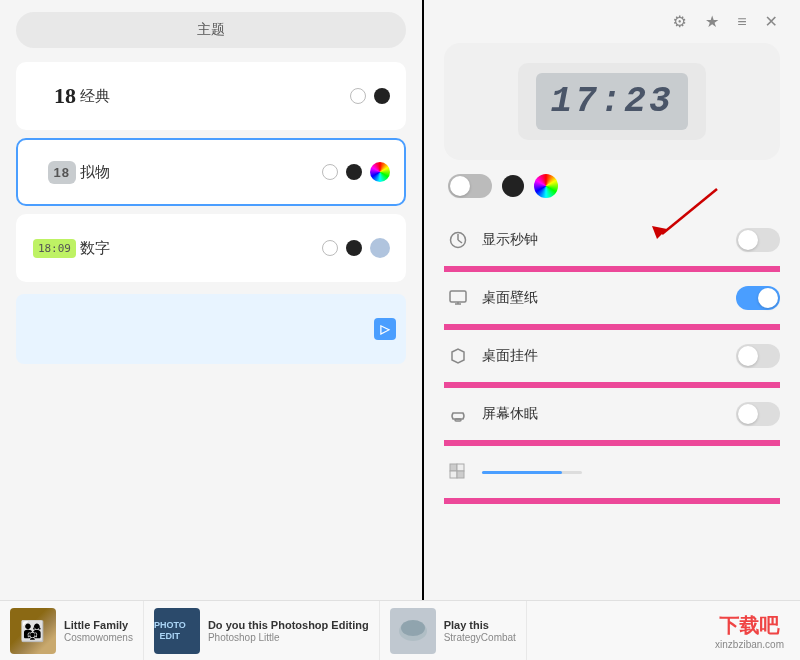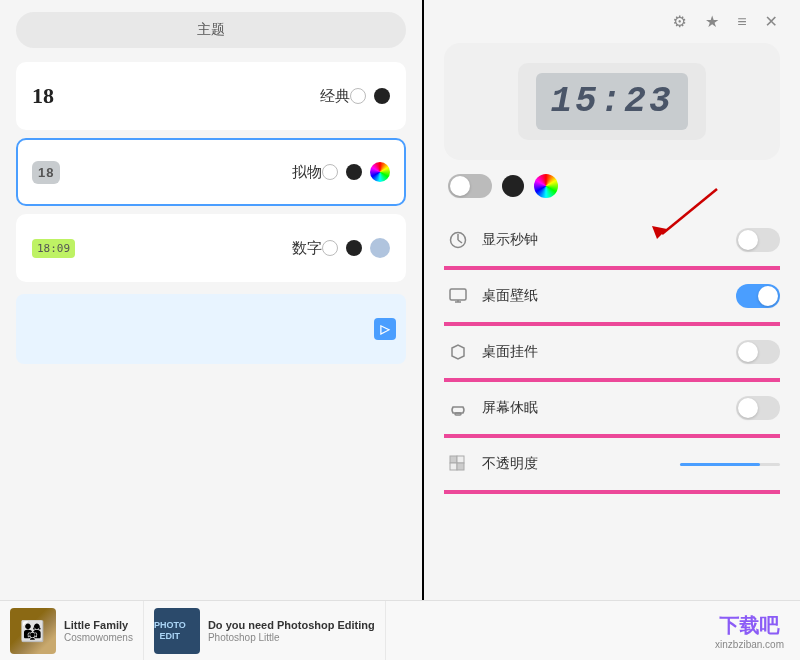--- a/index.html
+++ b/index.html
@@ -70,21 +70,21 @@
 
     .theme-item.selected {
       border: 2px solid #4a9eff;
     }
 
     .theme-preview {
       width: 44px;
       height: 44px;
       display: flex;
       align-items: center;
-      justify-content: flex-start;
+      justify-content: flex-end;
       margin-right: 4px;
       flex-shrink: 0;
     }
 
     .classic-preview {
       font-size: 22px;
       font-weight: bold;
       color: #222;
       font-family: serif;
     }
@@ -105,21 +105,20 @@
       background: #bef264;
       border-radius: 4px;
       padding: 3px 5px;
       font-family: monospace;
     }
 
     .theme-name {
       flex: 1;
       font-size: 15px;
       color: #333;
-      text-align: right;
     }
 
     .theme-options {
       display: flex;
       align-items: center;
       gap: 8px;
     }
 
     .radio-empty {
       width: 16px;
@@ -281,21 +280,21 @@
     .settings-list {
       display: flex;
       flex-direction: column;
       gap: 0;
     }
 
     .setting-row {
       display: flex;
       align-items: center;
       padding: 12px 0;
-      border-bottom: 4px solid #ec4899;
+      border-bottom: 6px solid #ec4899;
       position: relative;
     }
 
     .setting-icon {
       width: 28px;
       height: 28px;
       display: flex;
       align-items: center;
       justify-content: center;
       margin-right: 10px;
@@ -428,21 +427,21 @@
     .brand-watermark {
       margin-left: auto;
       display: flex;
       align-items: center;
       padding: 0 16px;
     }
 
     .brand-text {
       font-size: 20px;
       font-weight: bold;
-      color: #8b5cf6;
+      color: #ef4444;
     }
 
     .brand-sub {
       font-size: 10px;
       color: #888;
     }
 
     .brand-container {
       display: flex;
       flex-direction: column;
@@ -503,21 +502,21 @@
     <div class="top-icons">
       <button class="icon-btn">⚙</button>
       <button class="icon-btn">★</button>
       <button class="icon-btn">≡</button>
       <button class="icon-btn">✕</button>
     </div>
 
     <div class="clock-display-container">
       <div class="clock-widget">
         <div class="clock-lcd">
-          <span class="clock-time">15:23</span>
+          <span class="clock-time">17:23</span>
         </div>
       </div>
     </div>
 
     <div class="color-selector-row">
       <div class="toggle-switch">
         <div class="toggle-knob"></div>
       </div>
       <div class="radio-filled" style="width:22px;height:22px;"></div>
       <div class="color-circle" style="width:24px;height:24px;"></div>
@@ -593,21 +592,20 @@
 
       <div class="setting-row">
         <div class="setting-icon">
           <svg width="18" height="18" viewBox="0 0 18 18" fill="none">
             <rect x="1" y="1" width="7" height="7" fill="#ccc" stroke="#aaa" stroke-width="1"></rect>
             <rect x="8" y="1" width="7" height="7" fill="#eee" stroke="#aaa" stroke-width="1"></rect>
             <rect x="1" y="8" width="7" height="7" fill="#eee" stroke="#aaa" stroke-width="1"></rect>
             <rect x="8" y="8" width="7" height="7" fill="#ccc" stroke="#aaa" stroke-width="1"></rect>
           </svg>
         </div>
-        <span class="setting-label">不透明度</span>
         <div class="setting-control">
           <div class="slider-track">
             <div class="slider-fill"></div>
           </div>
         </div>
       </div>
     </div>
   </div>
 </div>
 
@@ -621,25 +619,37 @@
       <span class="ad-title">Little Family</span>
       <span class="ad-source">Cosmowomens</span>
     </div>
   </div>
 
   <div class="ad-item">
     <div class="ad-thumb ad-thumb-photoshop">
       <span style="color:#aad4f5;font-size:9px;font-weight:bold;text-align:center;line-height:1.2;">PHOTO<br>EDIT</span>
     </div>
     <div class="ad-text">
-      <span class="ad-title">Do you need Photoshop Editing</span>
+      <span class="ad-title">Do you this Photoshop Editing</span>
       <span class="ad-source">Photoshop Little</span>
     </div>
   </div>
 
+  <div class="ad-item">
+    <div class="ad-thumb ad-thumb-game">
+      <svg width="32" height="32" viewBox="0 0 32 32">
+        <ellipse cx="16" cy="16" rx="14" ry="10" fill="#b0bec5"></ellipse>
+        <ellipse cx="16" cy="13" rx="12" ry="8" fill="#90a4ae"></ellipse>
+      </svg>
+    </div>
+    <div class="ad-text">
+      <span class="ad-title">Play this</span>
+      <span class="ad-source">StrategyCombat</span>
+    </div>
+  </div>
 
   <div class="brand-watermark">
     <div class="brand-container">
       <span class="brand-text">下载吧</span>
       <span class="brand-sub">xinzbziban.com</span>
     </div>
   </div>
 </div>
 
 </body></html>

